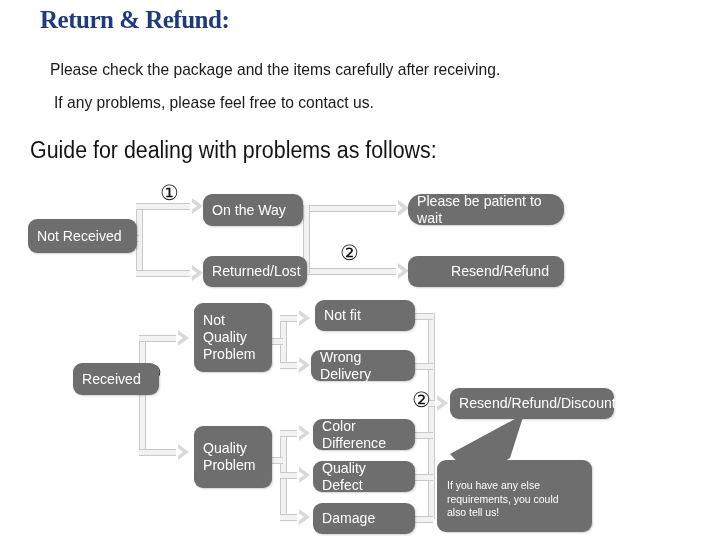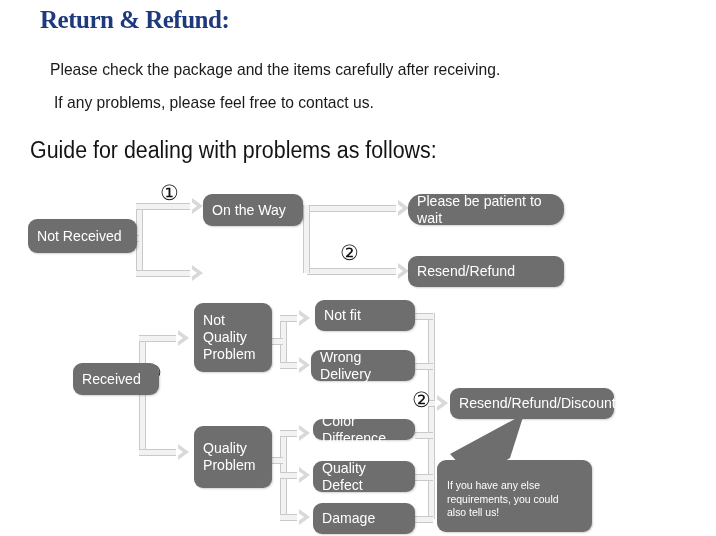--- a/index.html
+++ b/index.html
@@ -179,26 +179,29 @@
   <div class="circnum" style="left:412px;top:390px;">②</div>
 
   <div class="node" style="left:28px;top:219px;width:109px;height:34px;">
     <span>Not Received</span>
   </div>
 
   <div class="node" style="left:203px;top:194px;width:100px;height:32px;">
     <span>On the Way</span>
   </div>
 
+  <div class="node" style="left:203px;top:256px;width:104px;height:31px;">
+    <span>Returned/Lost</span>
+  </div>
 
   <div class="node" style="left:408px;top:194px;width:156px;height:31px;border-radius:14px;">
     <span>Please be patient to wait</span>
   </div>
 
-  <div class="node" style="left:408px;top:256px;width:156px;height:31px;">
+  <div class="node" style="left:408px;top:256px;width:156px;height:31px;justify-content:flex-end;">
     <span>Resend/Refund</span>
   </div>
 
   <div class="node" style="left:47px;top:363px;width:86px;height:32px;margin-left:26px;">
     <span>Received</span>
   </div>
 
   <div class="node" style="left:194px;top:303px;width:78px;height:69px;align-items:center;">
     <span>Not
 Quality
@@ -211,21 +214,21 @@
   </div>
 
   <div class="node" style="left:315px;top:300px;width:100px;height:31px;">
     <span>Not fit</span>
   </div>
 
   <div class="node" style="left:311px;top:350px;width:104px;height:31px;">
     <span>Wrong Delivery</span>
   </div>
 
-  <div class="node" style="left:313px;top:419px;width:102px;height:21px;">
+  <div class="node" style="left:313px;top:419px;width:102px;height:31px;">
     <span>Color Difference</span>
   </div>
 
   <div class="node" style="left:313px;top:461px;width:102px;height:31px;">
     <span>Quality Defect</span>
   </div>
 
   <div class="node" style="left:313px;top:503px;width:102px;height:31px;">
     <span>Damage</span>
   </div>

